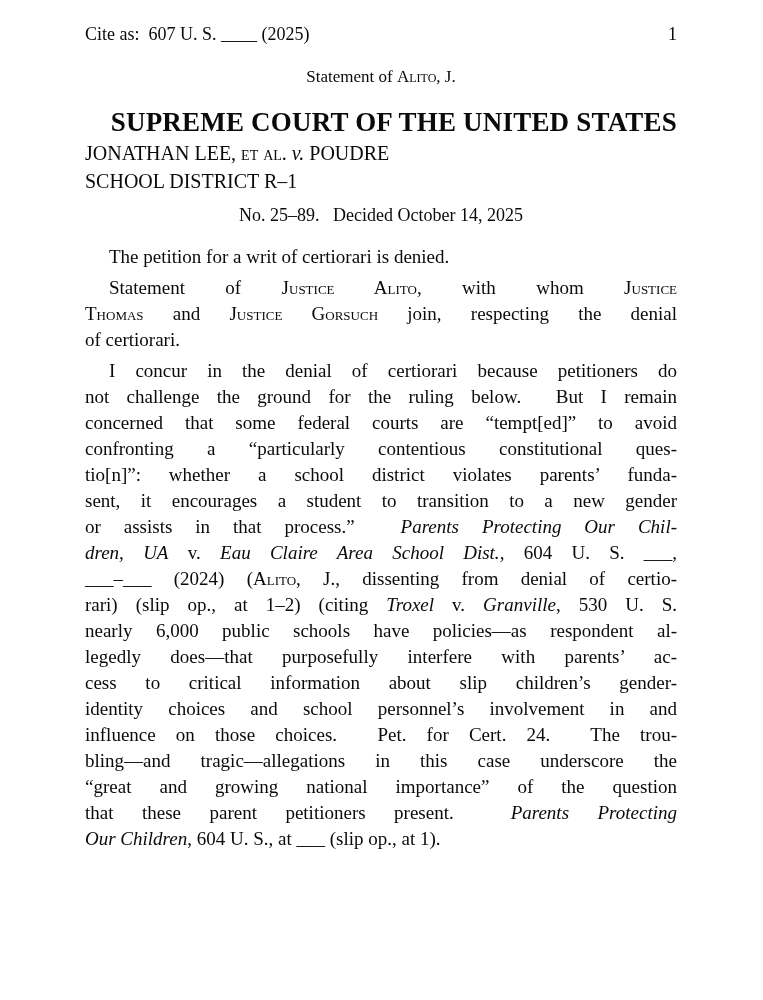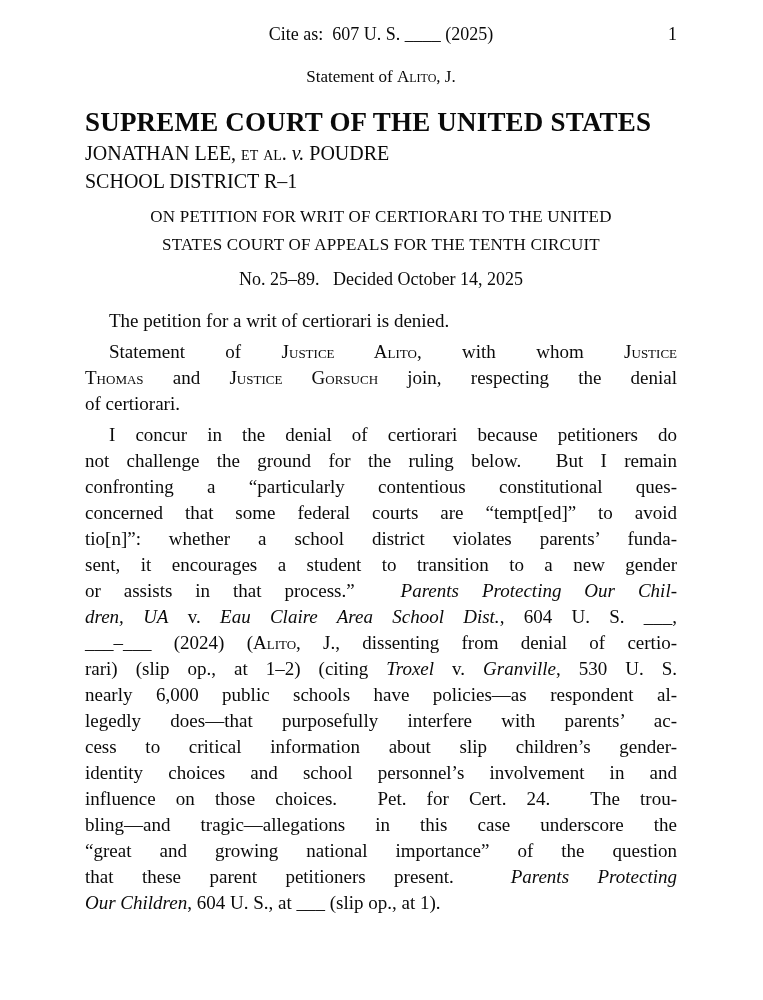--- a/index.html
+++ b/index.html
@@ -14,40 +14,40 @@
     width: 763px;
     height: 1000px;
     background: #ffffff;
     box-sizing: border-box;
     padding: 22px 86px 0 85px;
     overflow: hidden;
   }
   
   .doc-header {
     position: relative;
-    text-align: center;
+    text-align: left;
     font-size: 18px;
     line-height: 24px;
   }
   .page-number {
     position: absolute;
     right: 0;
     top: 0;
     font-size: 18px;
   }
   .running-head {
     margin-top: 20px;
     text-align: center;
     font-size: 17px;
     line-height: 22px;
   }
   
   .court-title {
     margin: 18px 0 0 0;
-    text-align: left;
+    text-align: right;
     font-size: 27px;
     line-height: 32px;
     font-weight: bold;
     letter-spacing: 0.2px;
   }
   .case-name {
     margin-top: 1px;
     text-align: left;
     font-size: 20px;
     line-height: 28px;
@@ -95,41 +95,37 @@
 
   <div class="running-head">Statement of <span class="sc">Alito</span>, J.</div>
 
   <h1 class="court-title">SUPREME COURT OF THE UNITED STATES</h1>
 
   <div class="case-name">
     <div>JONATHAN LEE, <span class="sc">et al.</span> <span class="it">v.</span> POUDRE</div>
     <div>SCHOOL DISTRICT R–1</div>
   </div>
 
-  <div class="petition-block">
-    <div>ON PETITION FOR WRIT OF CERTIORARI TO THE UNITED</div>
-    <div>STATES COURT OF APPEALS FOR THE TENTH CIRCUIT</div>
-  </div>
 
   <div class="docket-line">No. 25–89.&nbsp;&nbsp; Decided October 14, 2025</div>
 
   <main class="opinion-body" id="body-container">
       <div class="para">
         <div class="line first last">The petition for a writ of certiorari is denied.</div>
       </div>
       <div class="para">
         <div class="line first">Statement of <span class="sc">Justice Alito</span>, with whom <span class="sc">Justice</span></div>
         <div class="line"><span class="sc">Thomas</span> and <span class="sc">Justice Gorsuch</span> join, respecting the denial</div>
         <div class="line last">of certiorari.</div>
       </div>
       <div class="para">
         <div class="line first">I concur in the denial of certiorari because petitioners do</div>
         <div class="line">not challenge the ground for the ruling below.&nbsp; But I remain</div>
+        <div class="line">concerned that some federal courts are “tempt[ed]” to avoid</div>
         <div class="line">confronting a “particularly contentious constitutional ques-</div>
-        <div class="line">concerned that some federal courts are “tempt[ed]” to avoid</div>
         <div class="line">tio[n]”: whether a school district violates parents’ funda-</div>
         <div class="line">sent, it encourages a student to transition to a new gender</div>
         <div class="line">or assists in that process.”&nbsp; <span class="it">Parents Protecting Our Chil-</span></div>
         <div class="line"><span class="it">dren, UA</span> v. <span class="it">Eau Claire Area School Dist.</span>, 604 U. S. ___,</div>
         <div class="line">___–___ (2024) (<span class="sc">Alito</span>, J., dissenting from denial of certio-</div>
         <div class="line">rari) (slip op., at 1–2) (citing <span class="it">Troxel</span> v. <span class="it">Granville</span>, 530 U. S.</div>
         <div class="line">nearly 6,000 public schools have policies—as respondent al-</div>
         <div class="line">legedly does—that purposefully interfere with parents’ ac-</div>
         <div class="line">cess to critical information about slip children’s gender-</div>
         <div class="line">identity choices and school personnel’s involvement in and</div>

